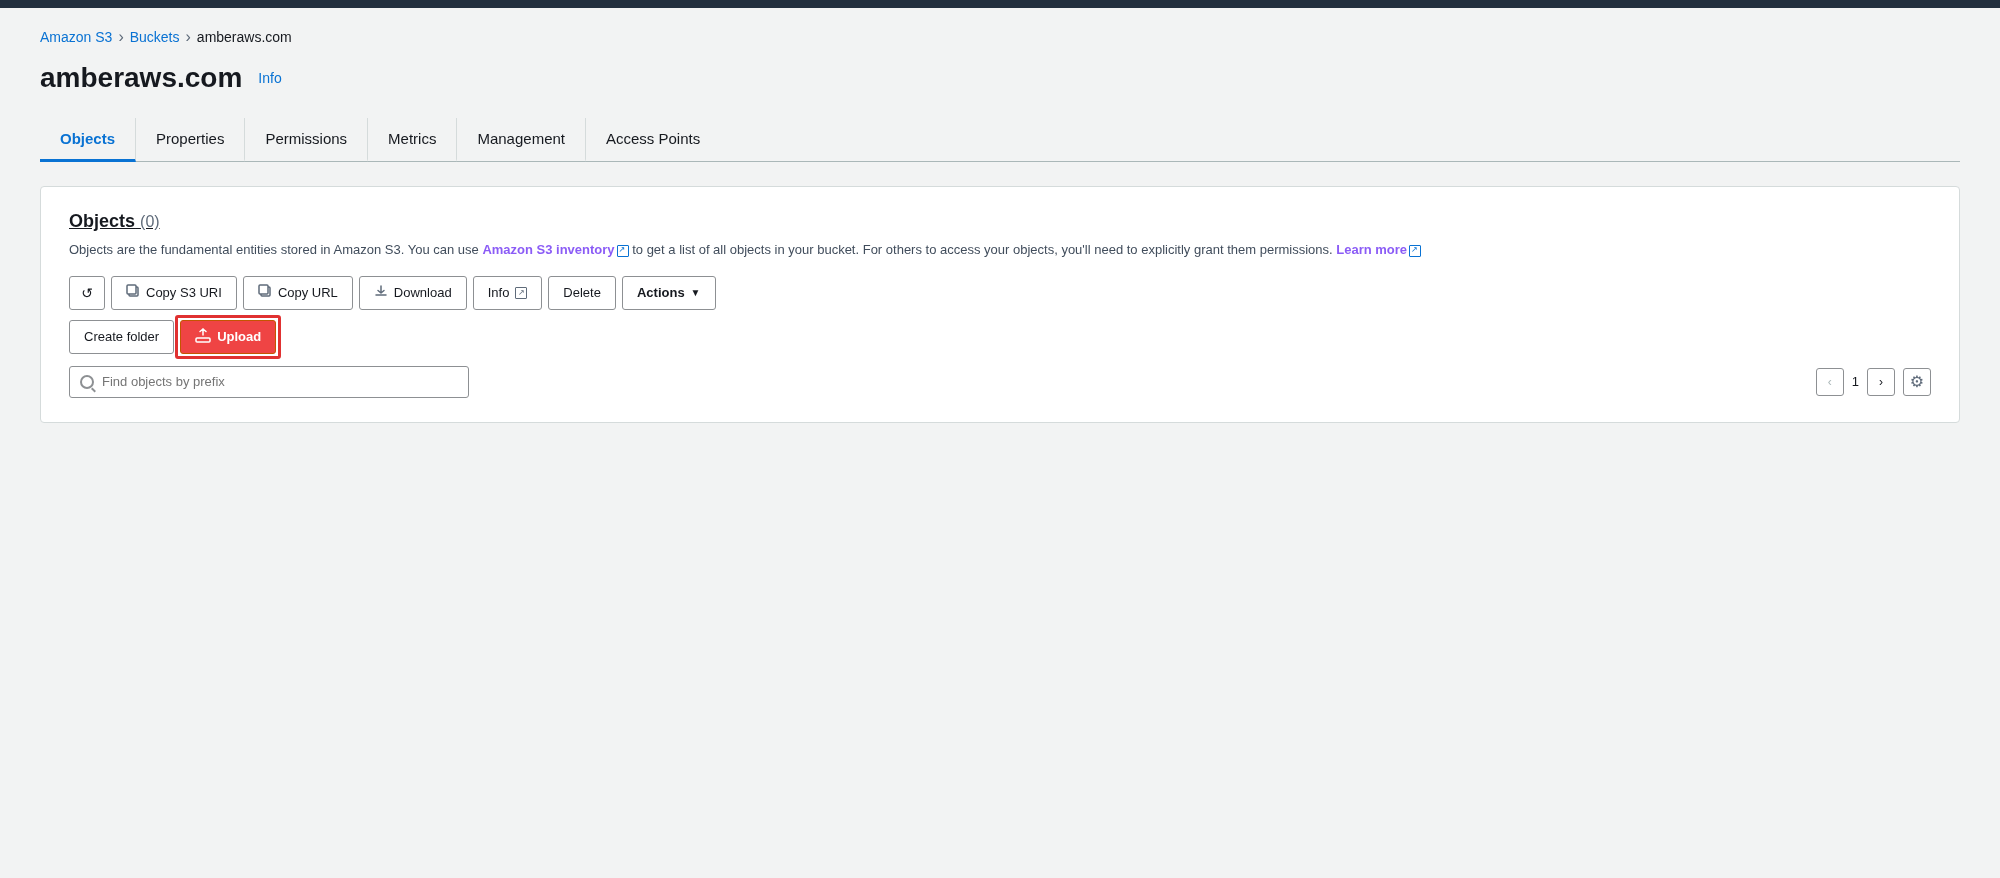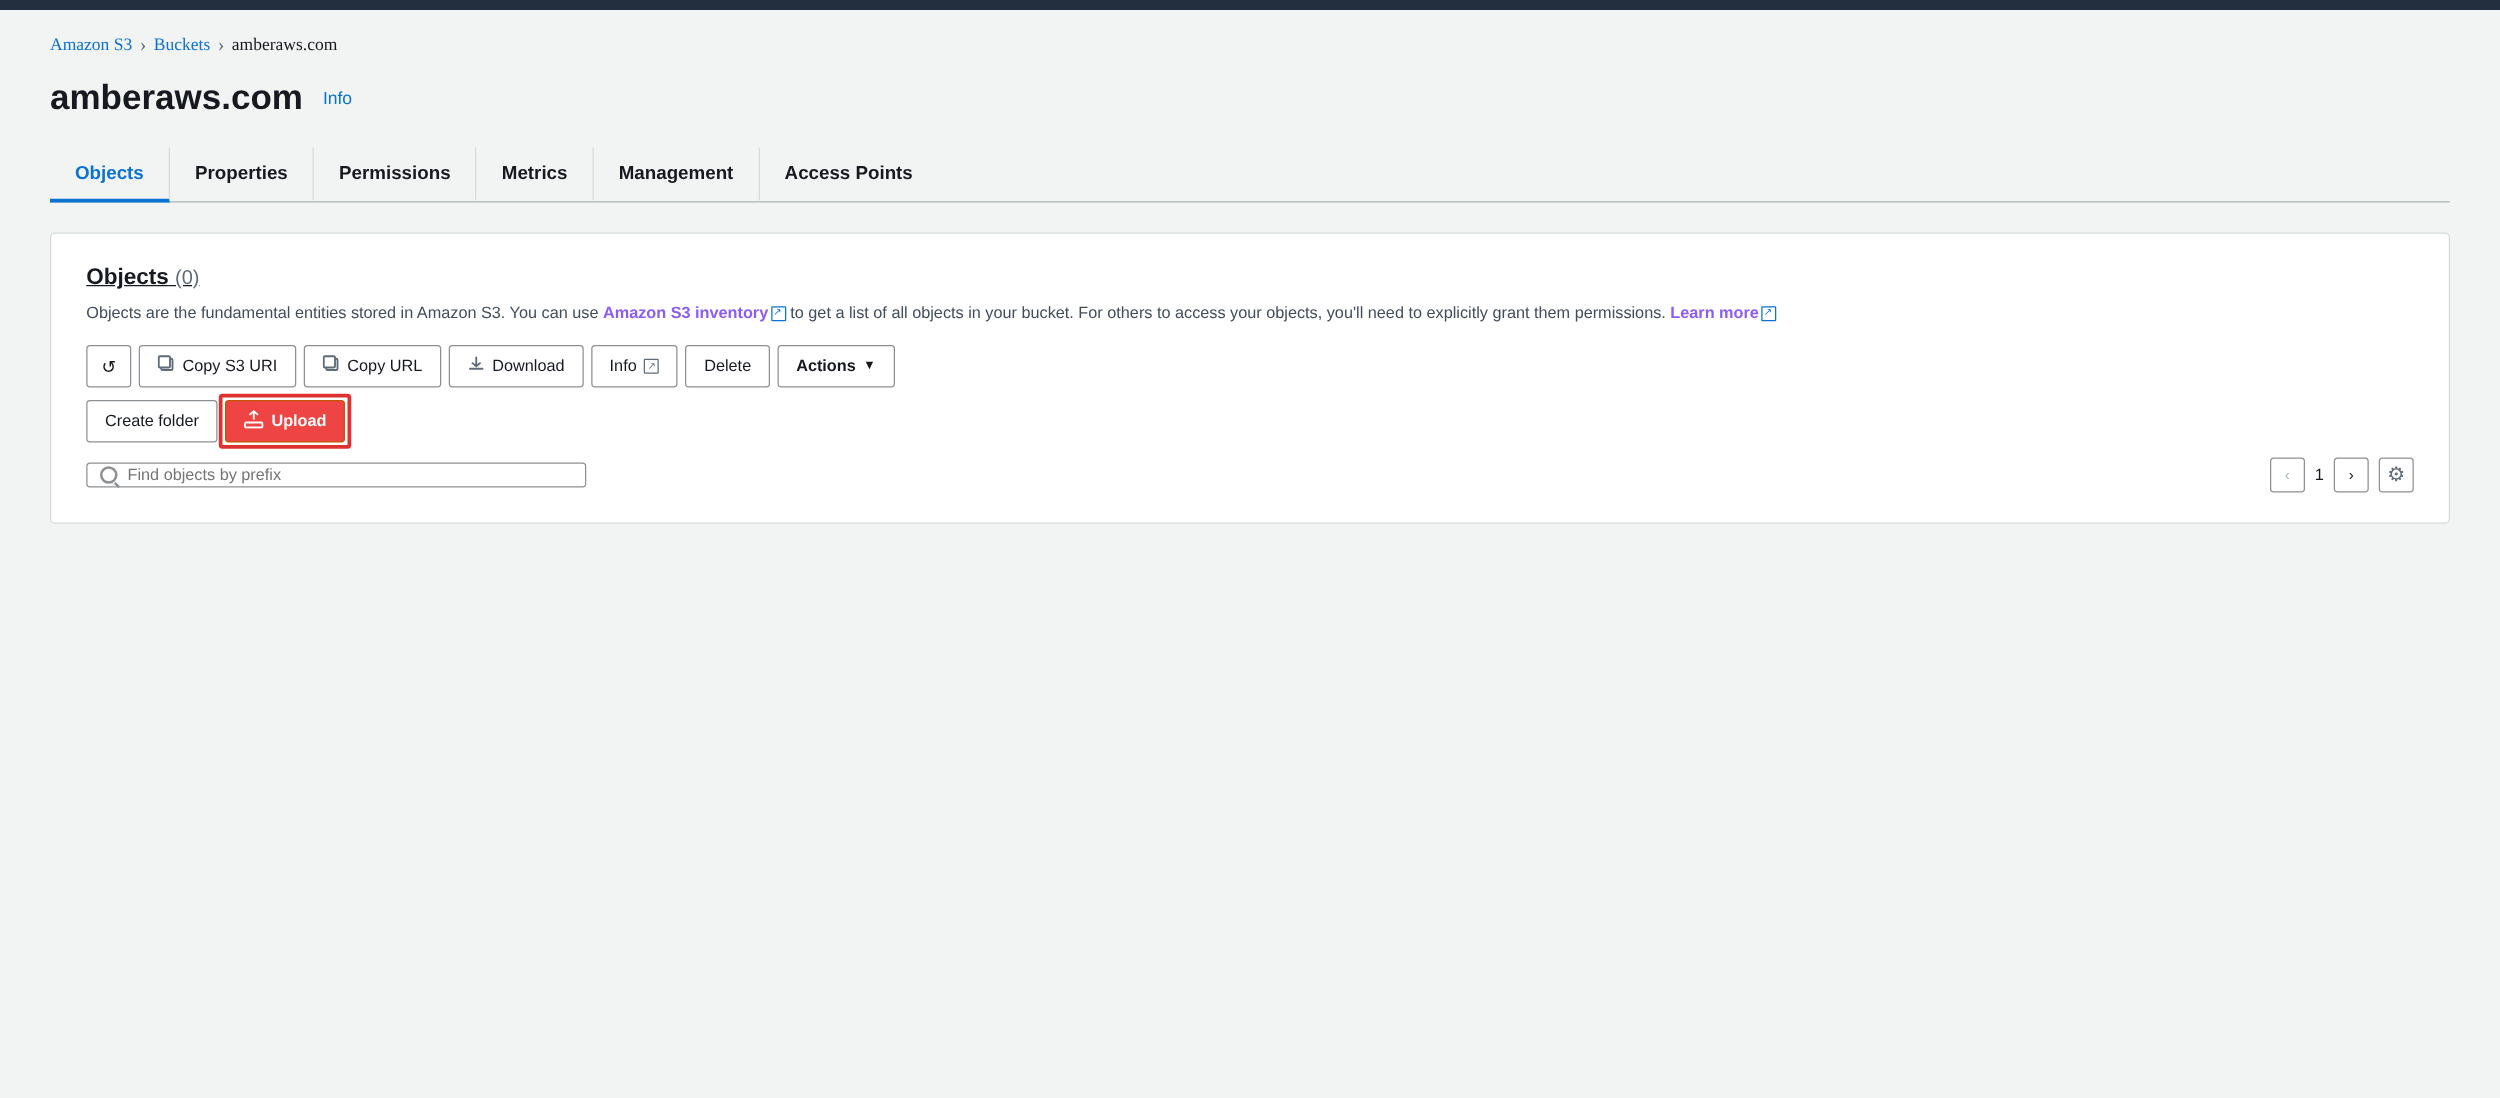--- a/index.html
+++ b/index.html
@@ -17,21 +17,20 @@
       background: #f2f3f3;
       min-height: 870px;
       padding: 20px 40px 40px 40px;
     }
     .breadcrumb {
       display: flex;
       align-items: center;
       gap: 6px;
       margin-bottom: 16px;
       font-size: 14px;
-      font-family: Liberation Serif, serif;
     }
     .breadcrumb a {
       color: #0972d3;
       text-decoration: none;
     }
     .breadcrumb-separator {
       color: #5f6b7a;
       font-size: 16px;
     }
     .breadcrumb-current {
@@ -57,21 +56,21 @@
     }
     .tabs-bar {
       display: flex;
       border-bottom: 1px solid #aab7b8;
       margin-bottom: 24px;
       background: #f2f3f3;
     }
     .tab {
       padding: 12px 20px;
       font-size: 15px;
-      font-weight: 700;
+      font-weight: 400;
       color: #16191f;
       cursor: pointer;
       border-bottom: 3px solid transparent;
       margin-bottom: -1px;
       white-space: nowrap;
       border-right: 1px solid #d5dbdb;
     }
     .tab:last-child { border-right: none; }
     .tab.active {
       color: #0972d3;
@@ -176,21 +175,21 @@
       align-items: flex-start;
       gap: 6px;
       margin-bottom: 12px;
     }
     .search-bar {
       display: flex;
       align-items: center;
       border: 1px solid #8d9093;
       border-radius: 3px;
       background: #fff;
-      height: 20px;
+      height: 32px;
       padding: 0 10px;
       gap: 8px;
       flex: 1;
       max-width: 400px;
     }
     .search-icon-shape {
       width: 14px;
       height: 14px;
       border: 2px solid #8d9093;
       border-radius: 50%;

